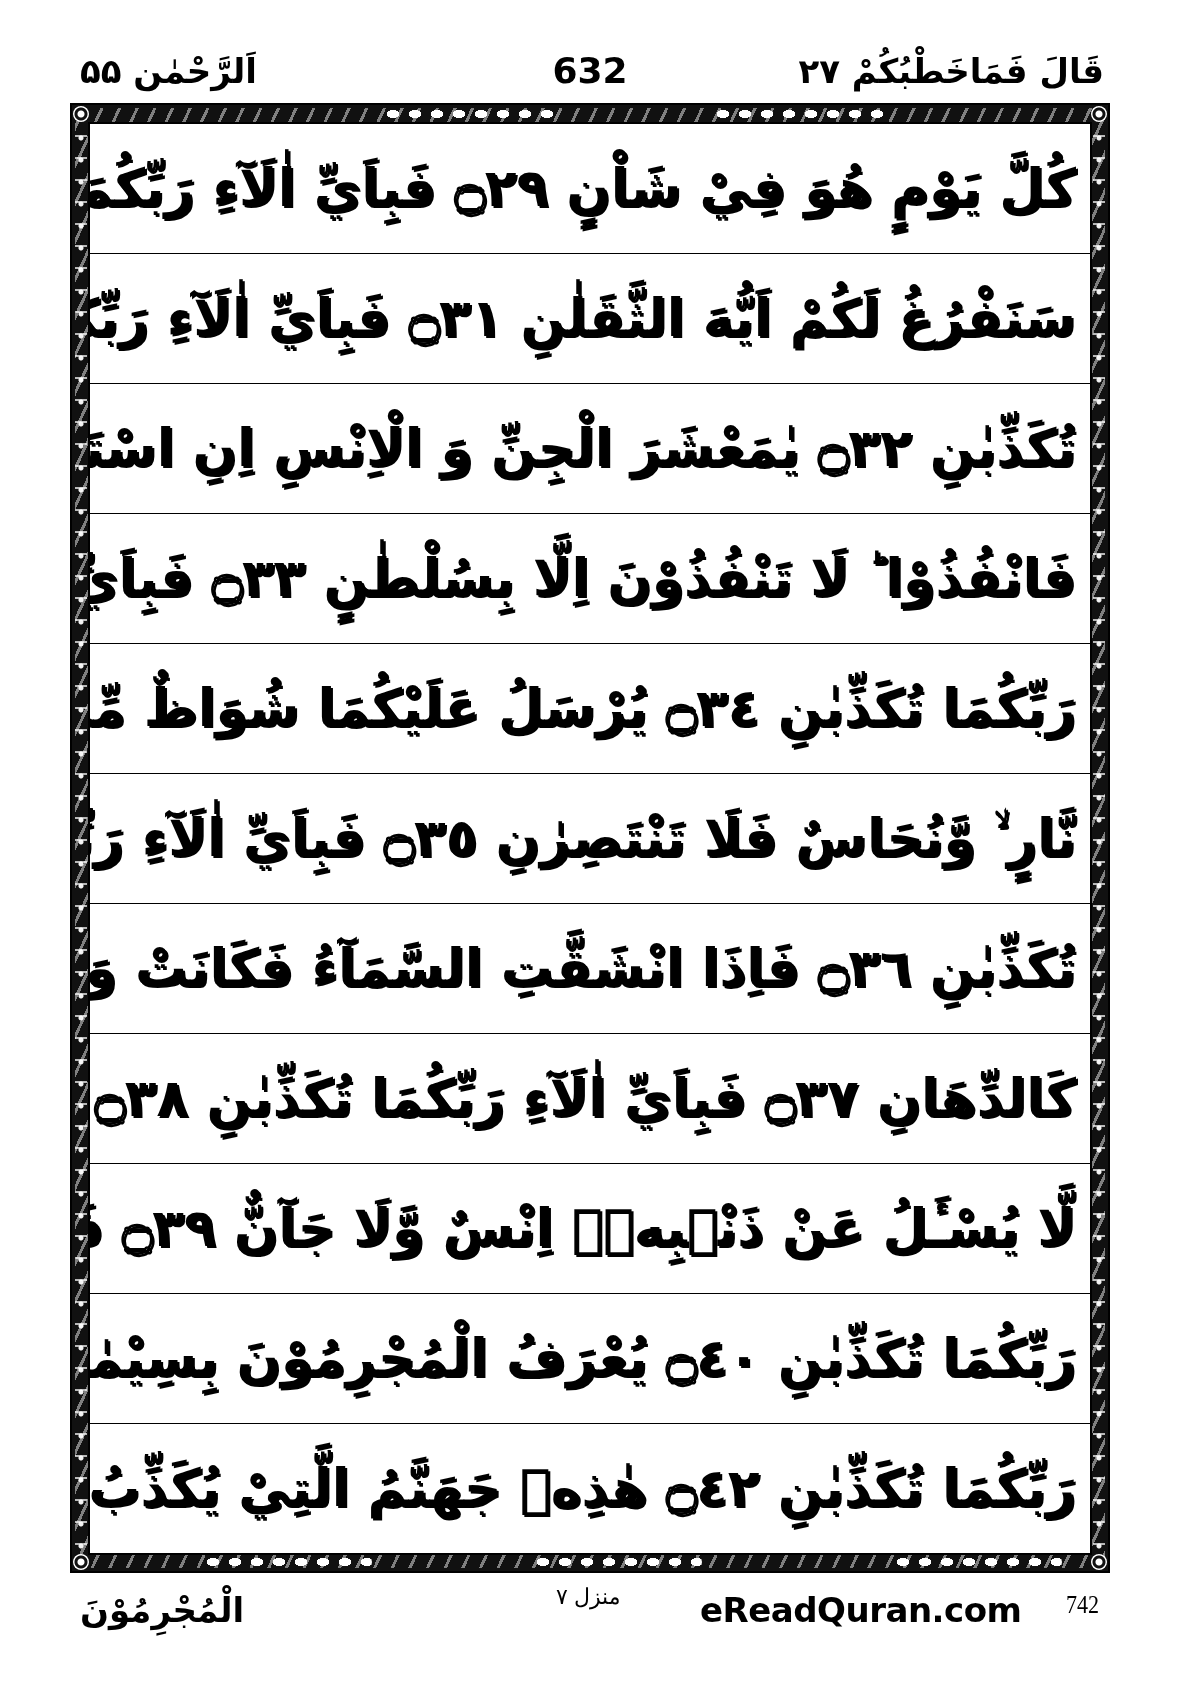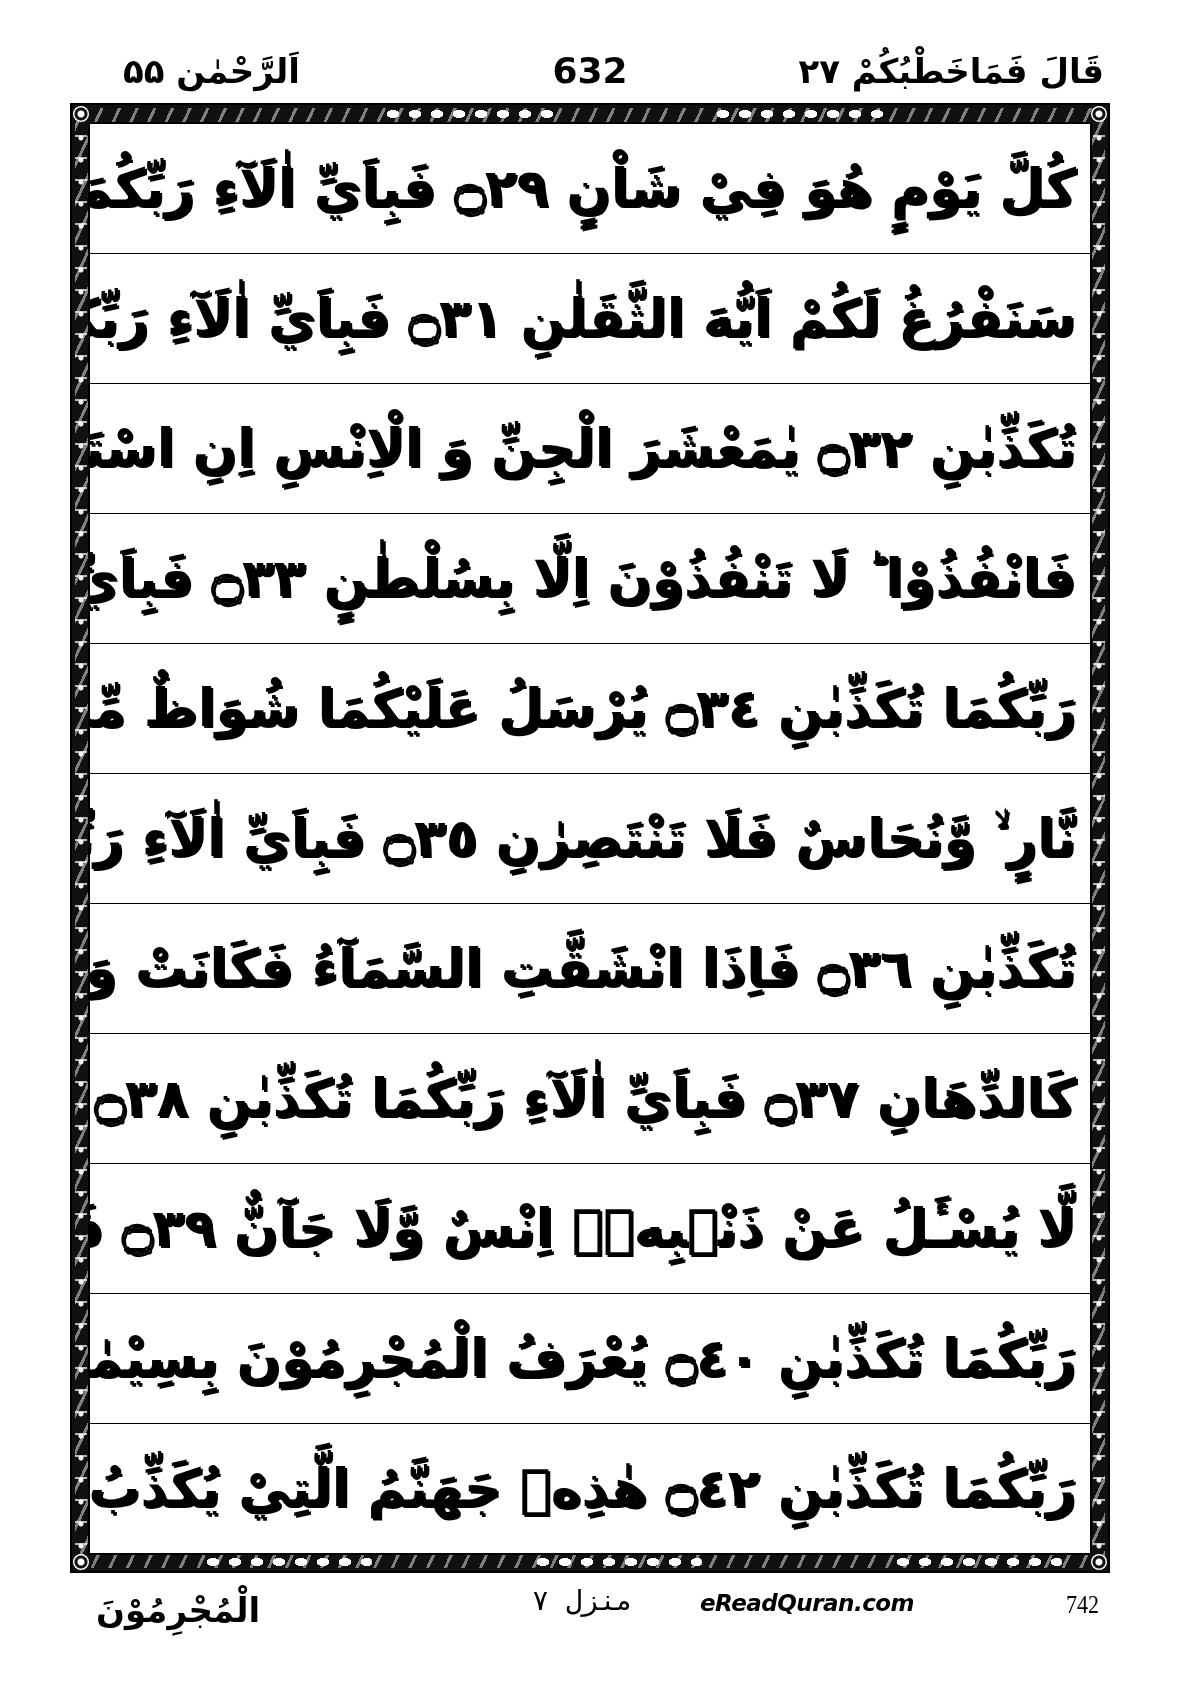--- a/index.html
+++ b/index.html
@@ -25,21 +25,21 @@
     .hdr-left, .hdr-center, .hdr-right {
       position: absolute;
       top: 0;
       font-family: "DejaVu Sans", sans-serif;
       font-weight: bold;
       font-size: 34px;
       line-height: 58px;
       direction: rtl;
       white-space: nowrap;
     }
-    .hdr-left { left: 10px; margin-left: 43px; }
+    .hdr-left { left: 10px; }
     .hdr-center { left: 50%; transform: translateX(-50%); font-size: 36px; }
     .hdr-right { right: 6px; }
 
     
     .frame {
       position: absolute;
       left: 70px;
       top: 103px;
       width: 1040px;
       height: 1470px;
@@ -122,39 +122,37 @@
     }
 
     .footer-left {
       position: absolute;
       left: 80px;
       top: 1590px;
       font-family: "DejaVu Sans", sans-serif;
       font-weight: bold;
       font-size: 34px;
       direction: rtl;
-      margin-left: 16px;
     }
     .footer-center {
       position: absolute;
-      left: 532px;
+      left: 556px;
       top: 1584px;
-      font-family: Liberation Mono, monospace;
-      font-size: 28px;
+      font-family: Liberation Sans, sans-serif;
+      font-size: 22px;
       direction: rtl;
     }
     .footer-site {
       position: absolute;
       left: 700px;
       top: 1590px;
       font-family: "DejaVu Sans", sans-serif;
       font-weight: bold;
-      font-size: 23px;
+      font-size: 34px;
       letter-spacing: -0.5px;
-      font-style: italic;
     }
     .footer-page {
       position: absolute;
       left: 1066px;
       top: 1590px;
       font-family: "Liberation Serif", serif;
       font-size: 26px;
       transform: scaleX(0.85);
       transform-origin: left;
     }

